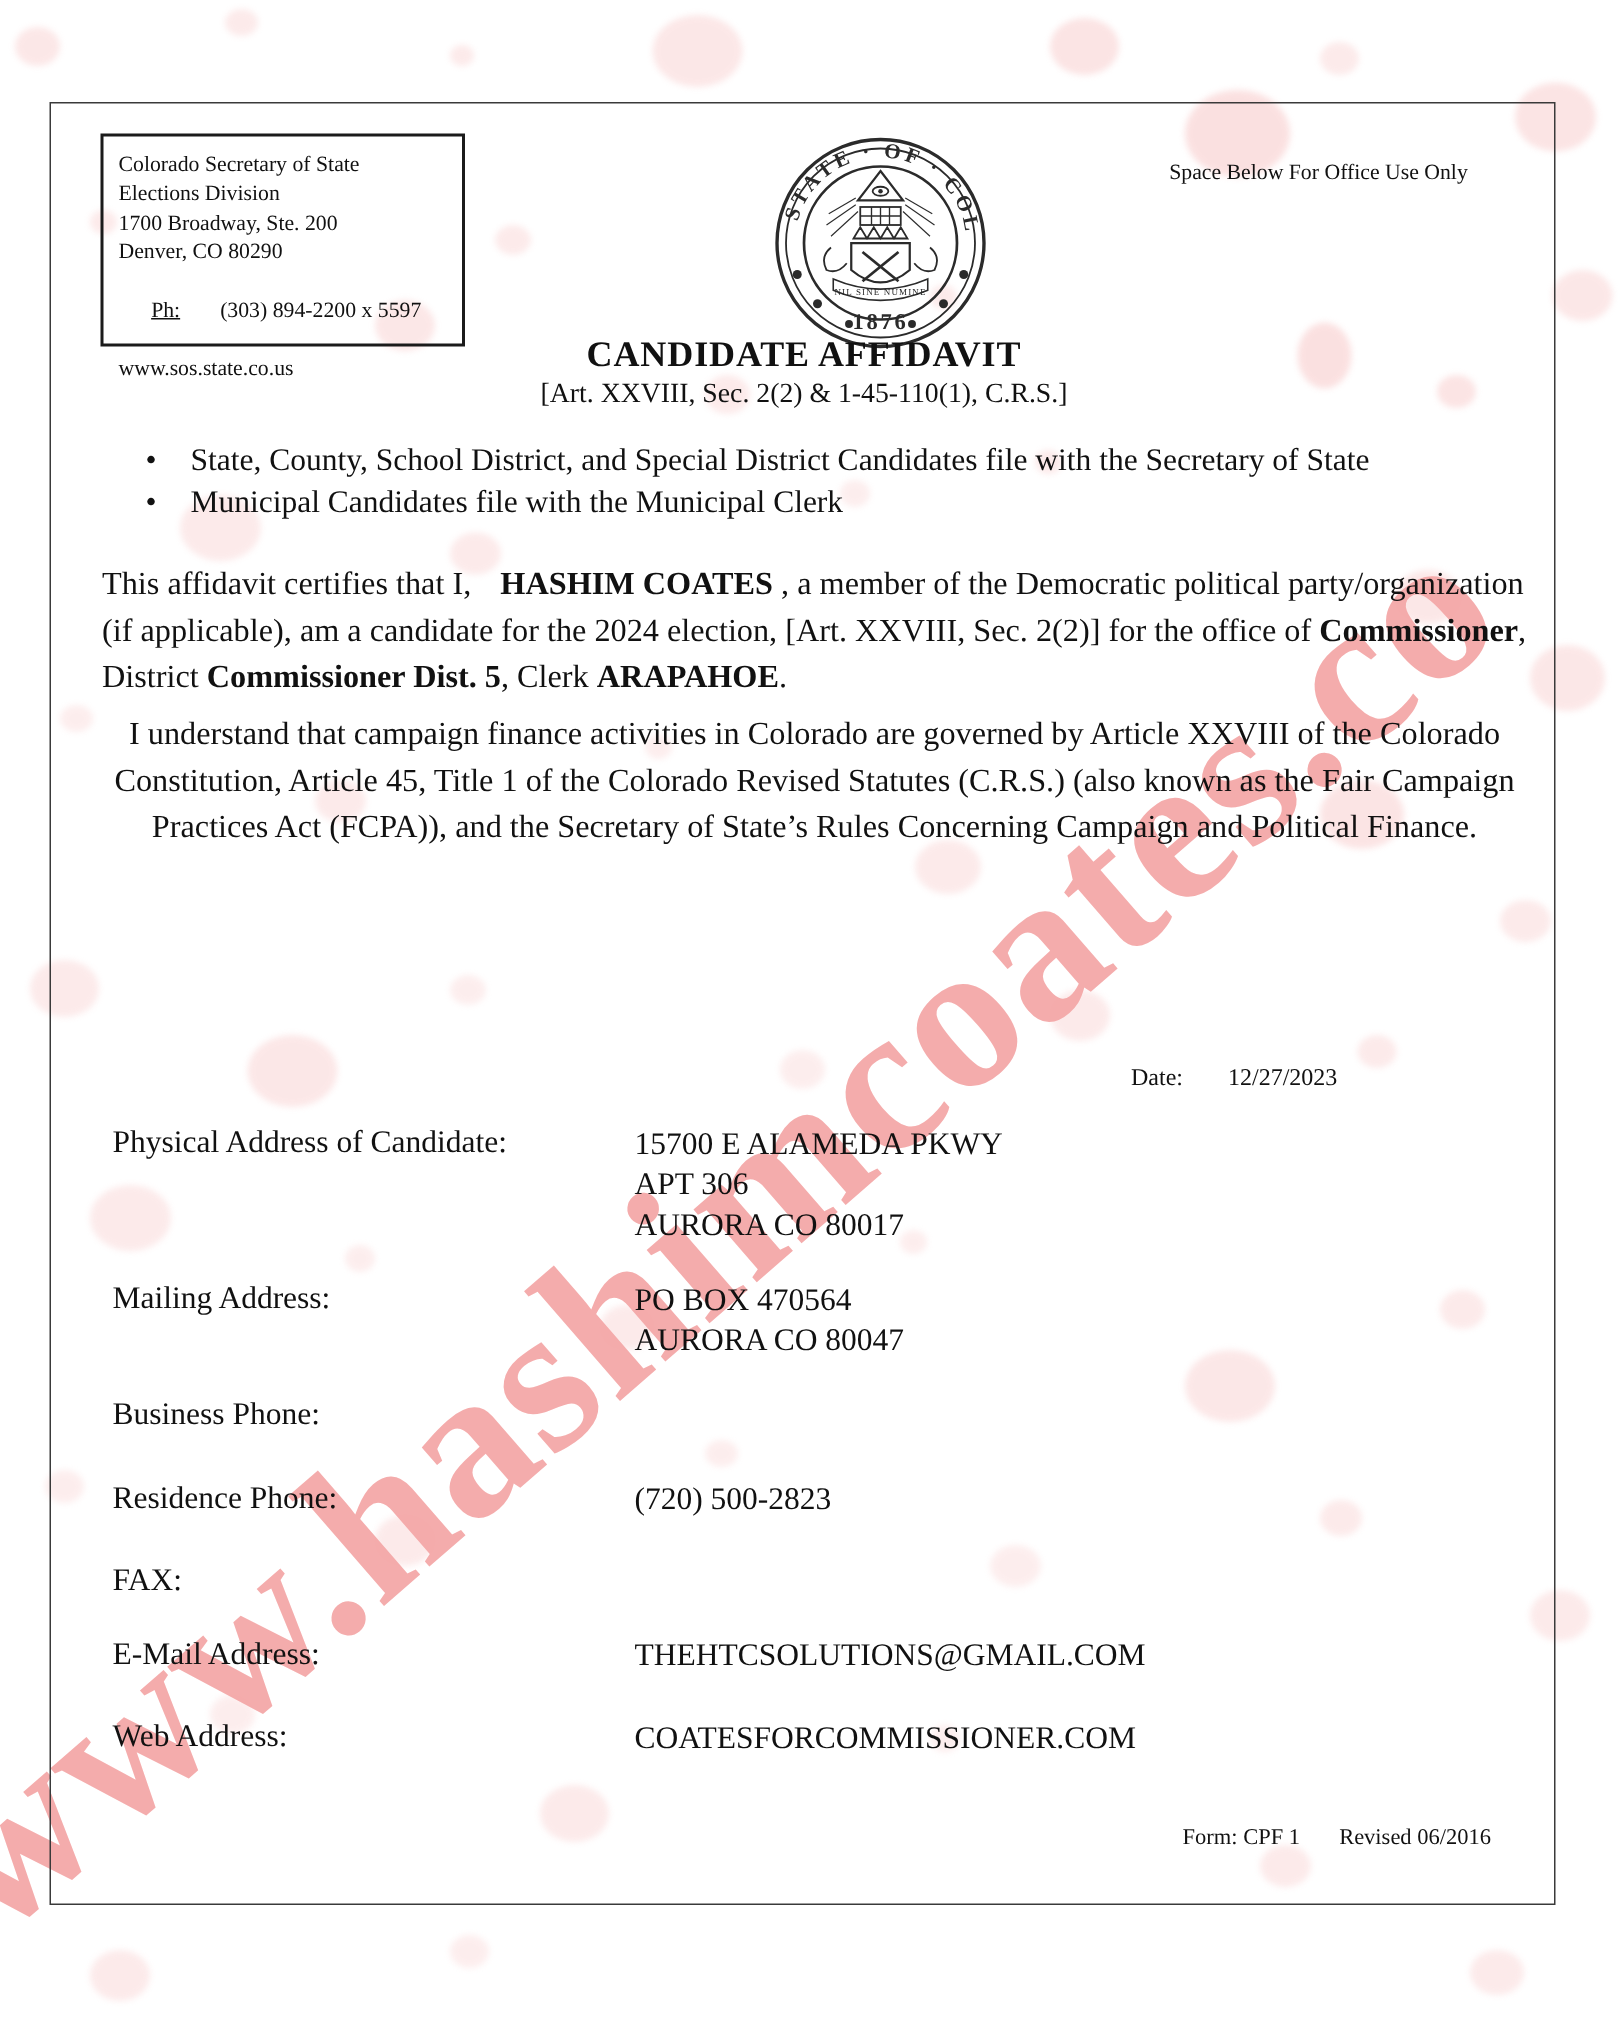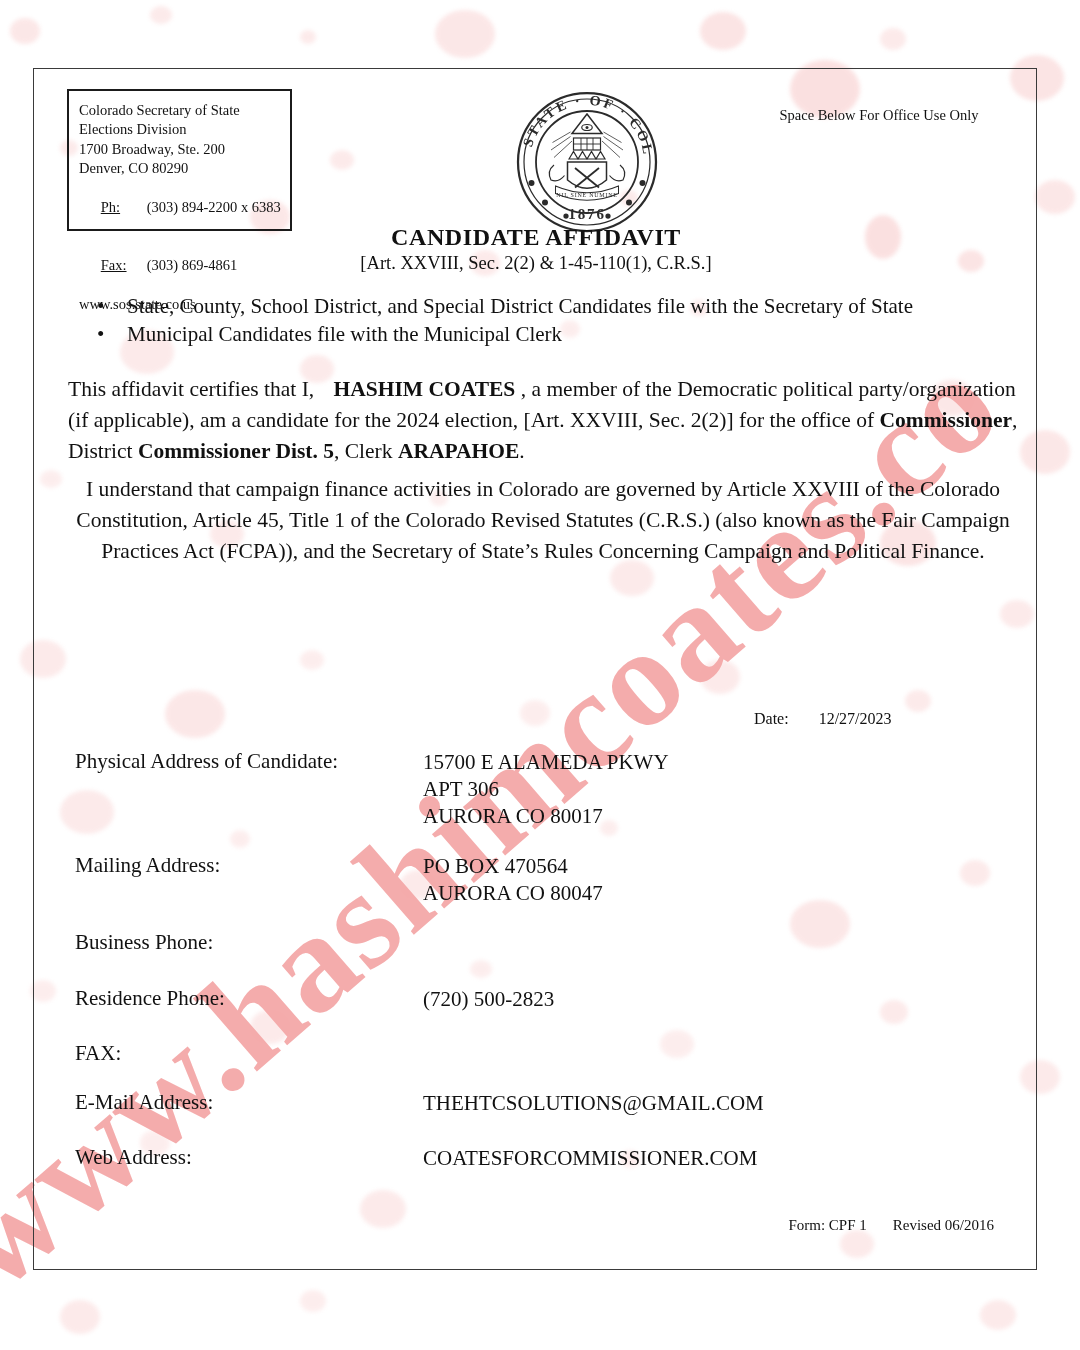--- a/index.html
+++ b/index.html
@@ -52,21 +52,21 @@
     border: 1.6px solid #3a3a3a;
     box-sizing: border-box;
     z-index: 2;
   }
 
   
   #sos-box {
     position: absolute;
     left: 33px;
     top: 20px;
-    width: 225px;
+    width: 243px;
     height: 142px;
     border: 2px solid #1b1b1b;
     box-sizing: border-box;
     padding: 10px 0 0 10px;
     font-size: 14.5px;
     line-height: 19.4px;
     z-index: 4;
   }
   #sos-box .row { white-space: pre; }
   .lbl-col { display: inline-block; width: 46px; text-decoration: underline; }
@@ -257,24 +257,21 @@
 </div>
 
 <div id="page-frame">
 
   <div id="sos-box">
     <div class="row">Colorado Secretary of State</div>
     <div class="row">Elections Division</div>
     <div class="row">1700 Broadway, Ste. 200</div>
     <div class="row">Denver, CO 80290</div>
     <div class="row">
-      <span class="lbl-col">Ph:</span><span>(303) 894-2200 x 6383</span>
-    </div>
-    <div class="row">
-      <span class="lbl-col">Fax:</span><span>(303) 869-4861</span>
+      <span class="lbl-col">Ph:</span><span>(303) 894-2200 x 5597</span>
     </div>
     <div class="row">www.sos.state.co.us</div>
   </div>
 
   <div id="seal-wrap">
     <svg viewBox="0 0 200 200" width="150" height="150">
       <circle cx="100" cy="100" r="92" fill="none" stroke="#2b2b2b" stroke-width="3"></circle>
       <circle cx="100" cy="100" r="84" fill="none" stroke="#2b2b2b" stroke-width="1.6"></circle>
       <circle cx="100" cy="100" r="68" fill="none" stroke="#2b2b2b" stroke-width="2.4"></circle>
       <defs>

